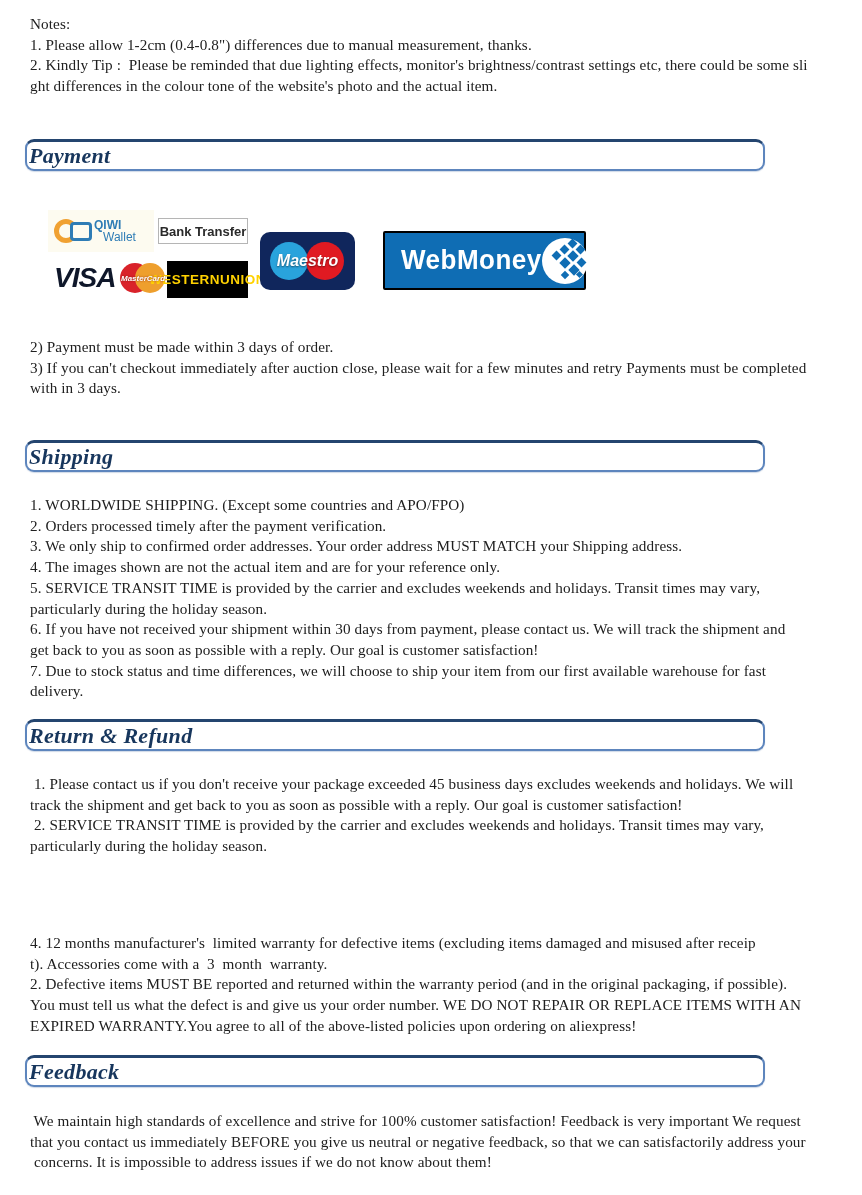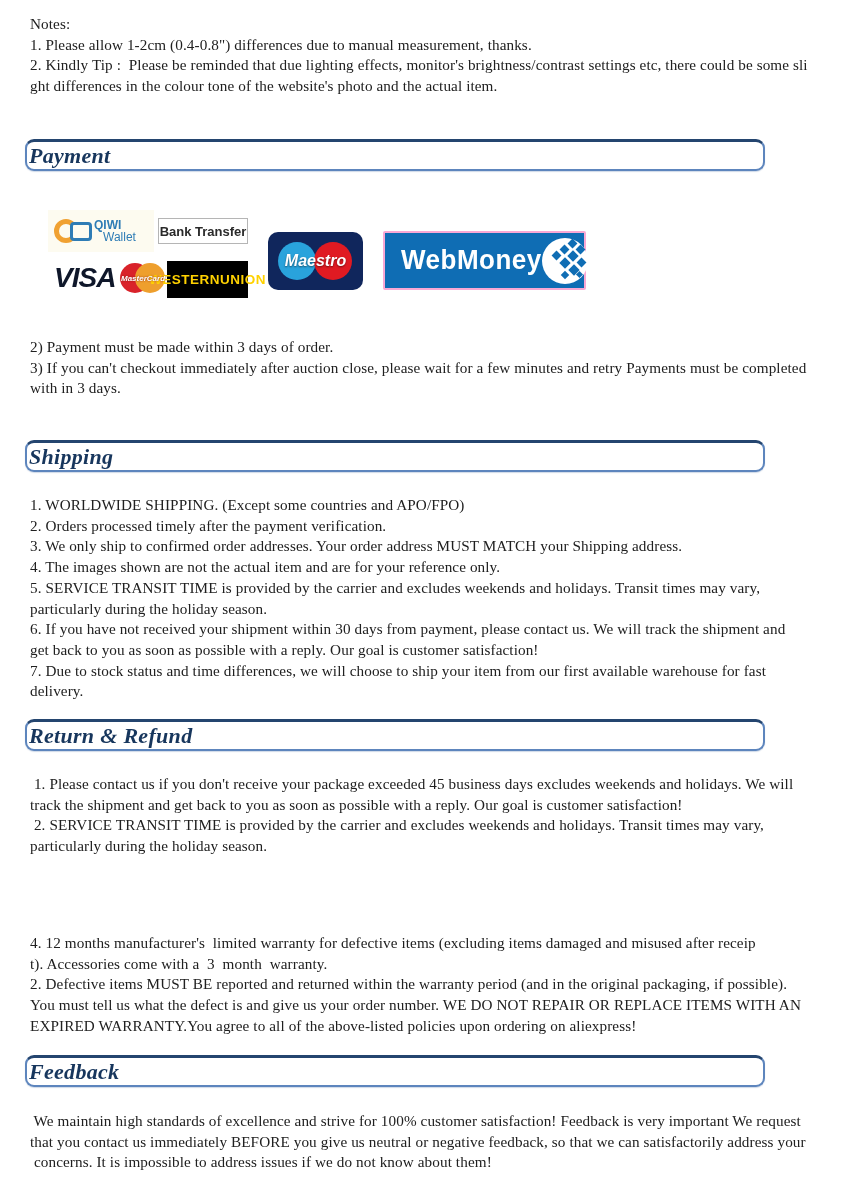--- a/index.html
+++ b/index.html
@@ -72,34 +72,34 @@
   .wu-box {
     left:167px; top:261px; width:81px; height:37px; background:#000000;
     display:flex; flex-direction:row; align-items:center; justify-content:center;
   }
   .wu-line {
     font-family:"Liberation Sans", sans-serif; font-weight:bold; font-size:13.5px;
     color:#ffd200; line-height:13px; letter-spacing:0.5px; transform:scaleY(0.95);
   }
   
   .maestro-box {
-    left:260px; top:232px; width:95px; height:58px; background:#10265c; border-radius:10px;margin-left:8px;
+    left:260px; top:232px; width:95px; height:58px; background:#10265c; border-radius:10px;
   }
   .ms-c { position:absolute; width:38px; height:38px; border-radius:50%; top:10px; }
   .ms-blue { left:10px; background:#29a3dc; }
   .ms-red { left:46px; background:#e01a22; }
   .ms-label {
     position:absolute; top:20px; left:0; width:95px; text-align:center;
     font-family:"Liberation Sans", sans-serif; font-style:italic; font-weight:bold;
     font-size:16px; color:#ffffff; z-index:2; text-shadow:0 1px 2px rgba(0,0,0,0.5);
   }
   
   .wm-box {
     left:383px; top:231px; width:203px; height:59px; background:#0f6db4;
-    border:2px solid #f9a8d4; border-radius:2px;
+    border:2px solid #000000; border-radius:2px;
     display:flex; align-items:center; justify-content:space-between;
     padding:0 10px 0 16px;
   }
   .wm-label {
     font-family:"Liberation Sans", sans-serif; font-weight:bold; font-size:26px;
     color:#ffffff; letter-spacing:0.5px; transform:scaleY(1.05);
   }
   .wm-globe { position:relative; width:46px; height:46px; background:#ffffff; border-radius:50%; flex:none; }
   .wm-d { position:absolute; background:#0f6db4; transform:rotate(45deg); }
 </style>

